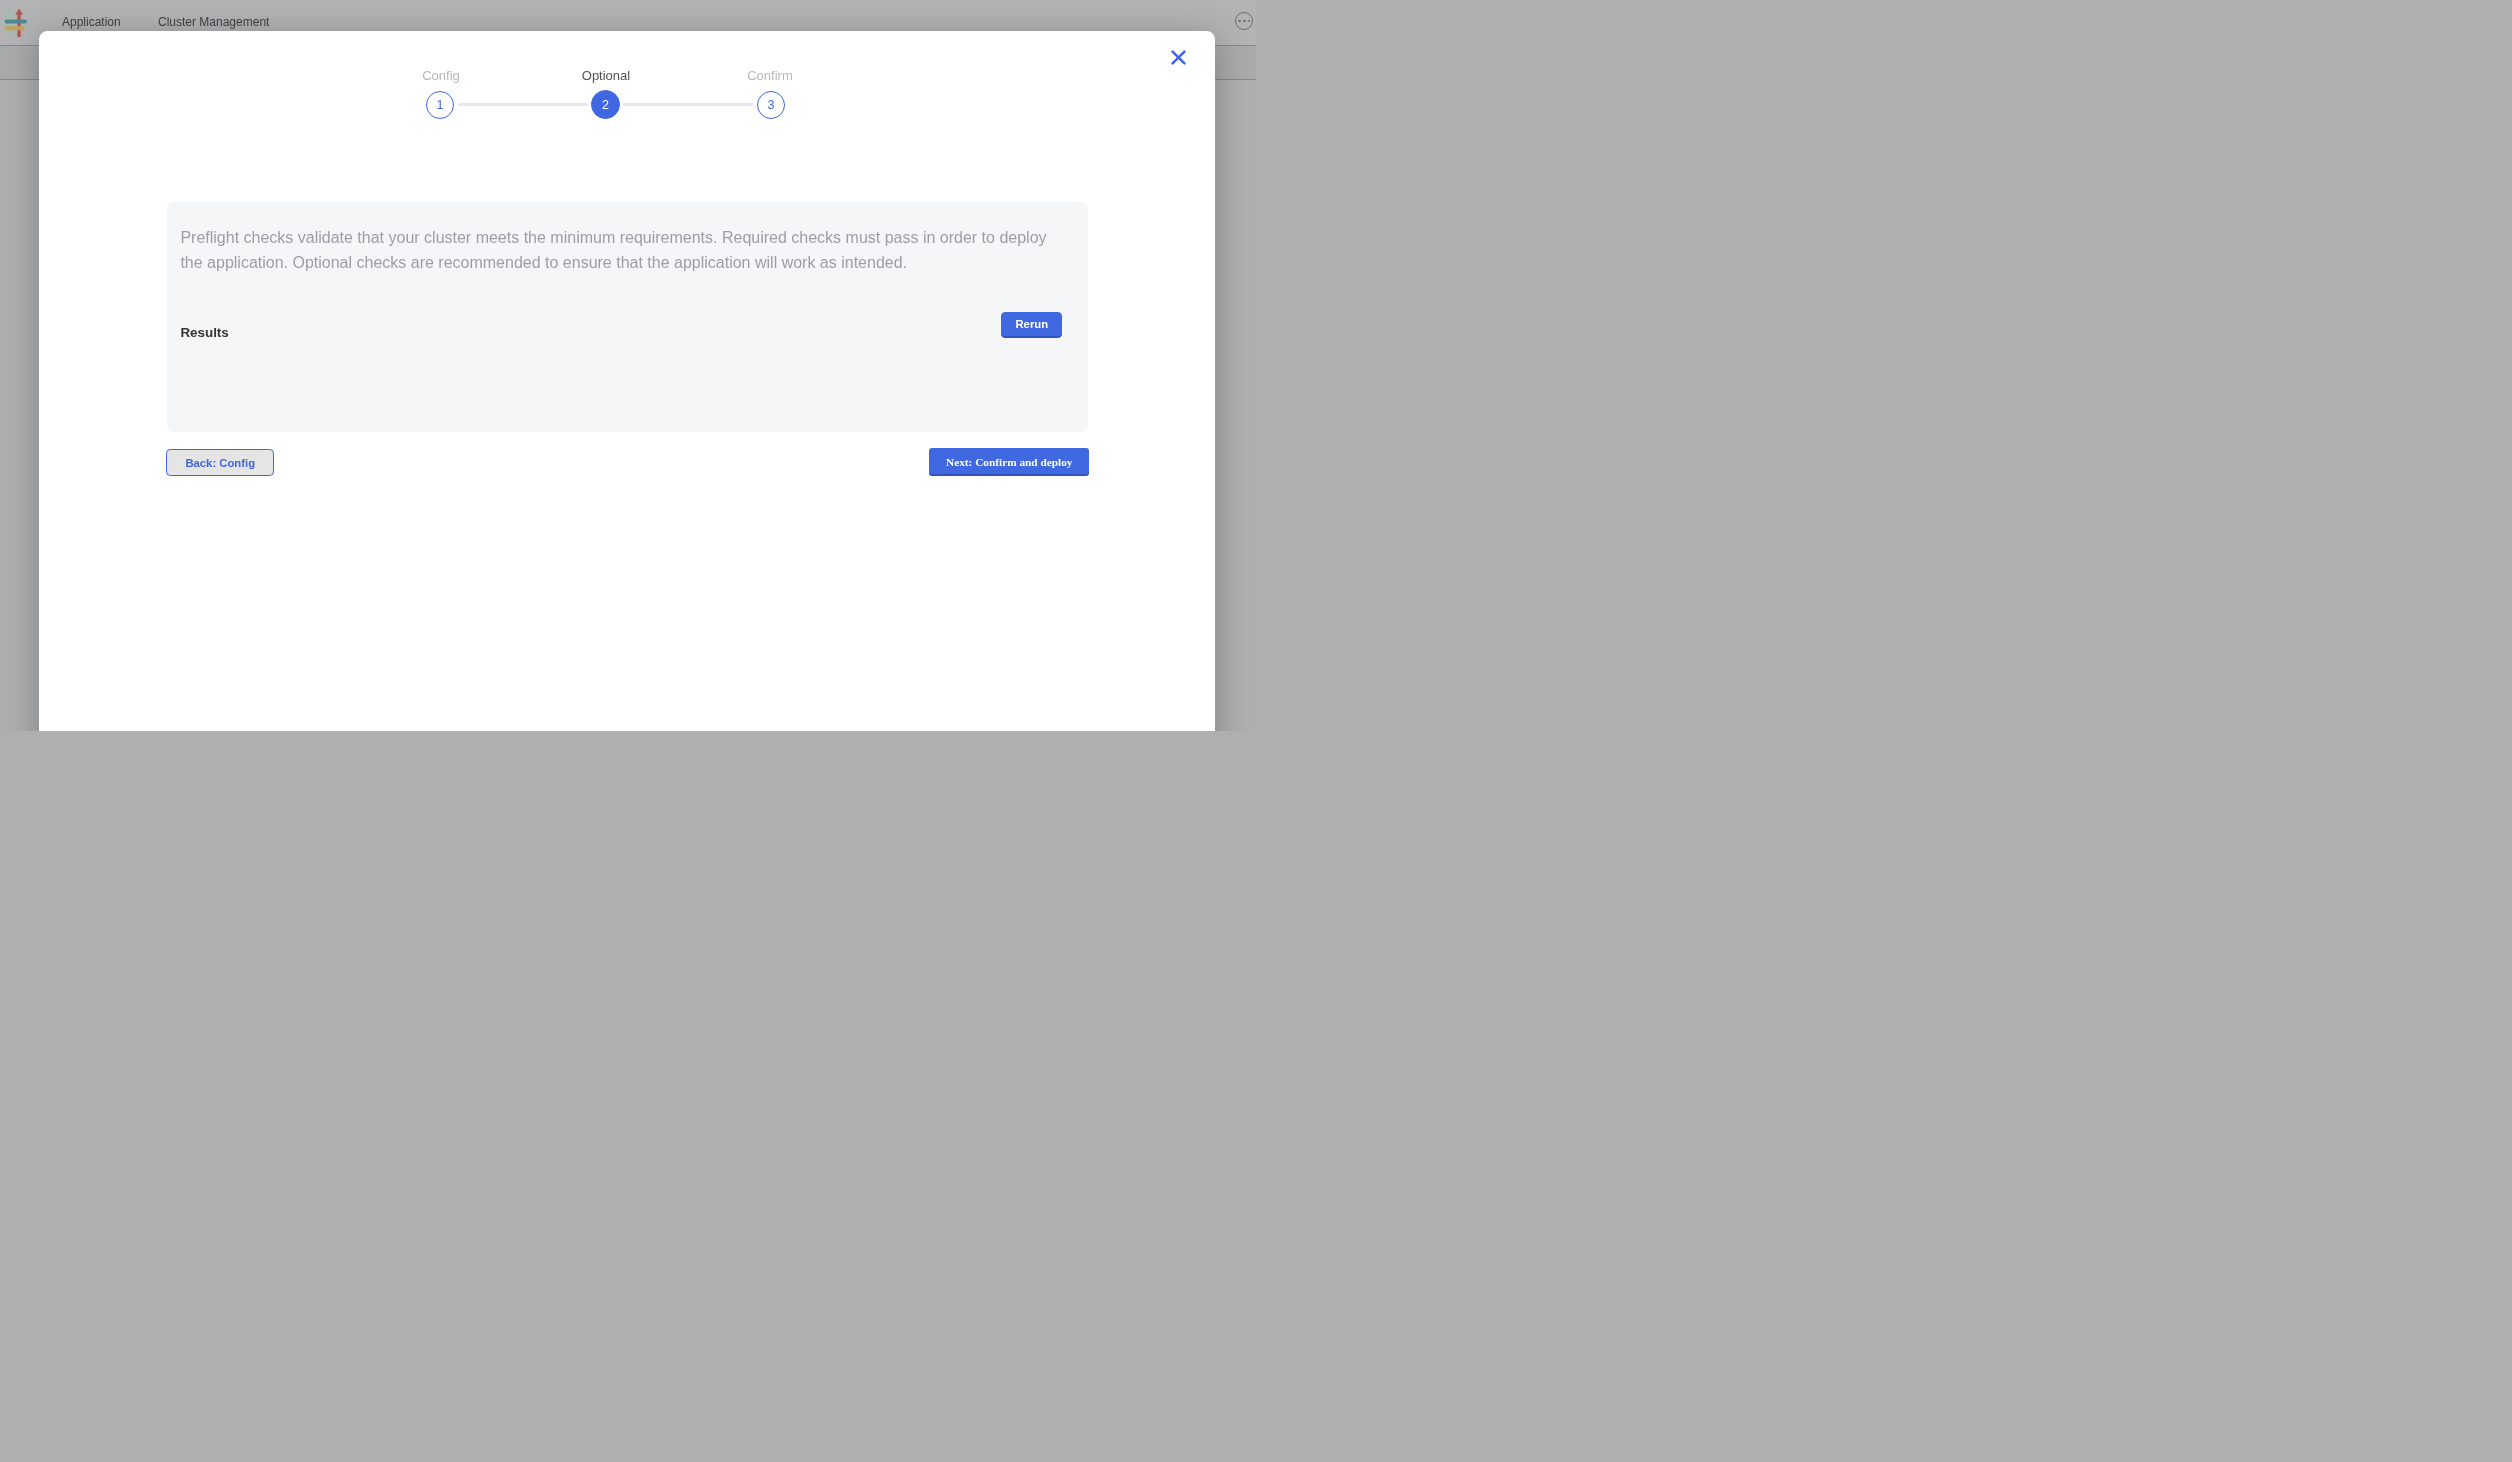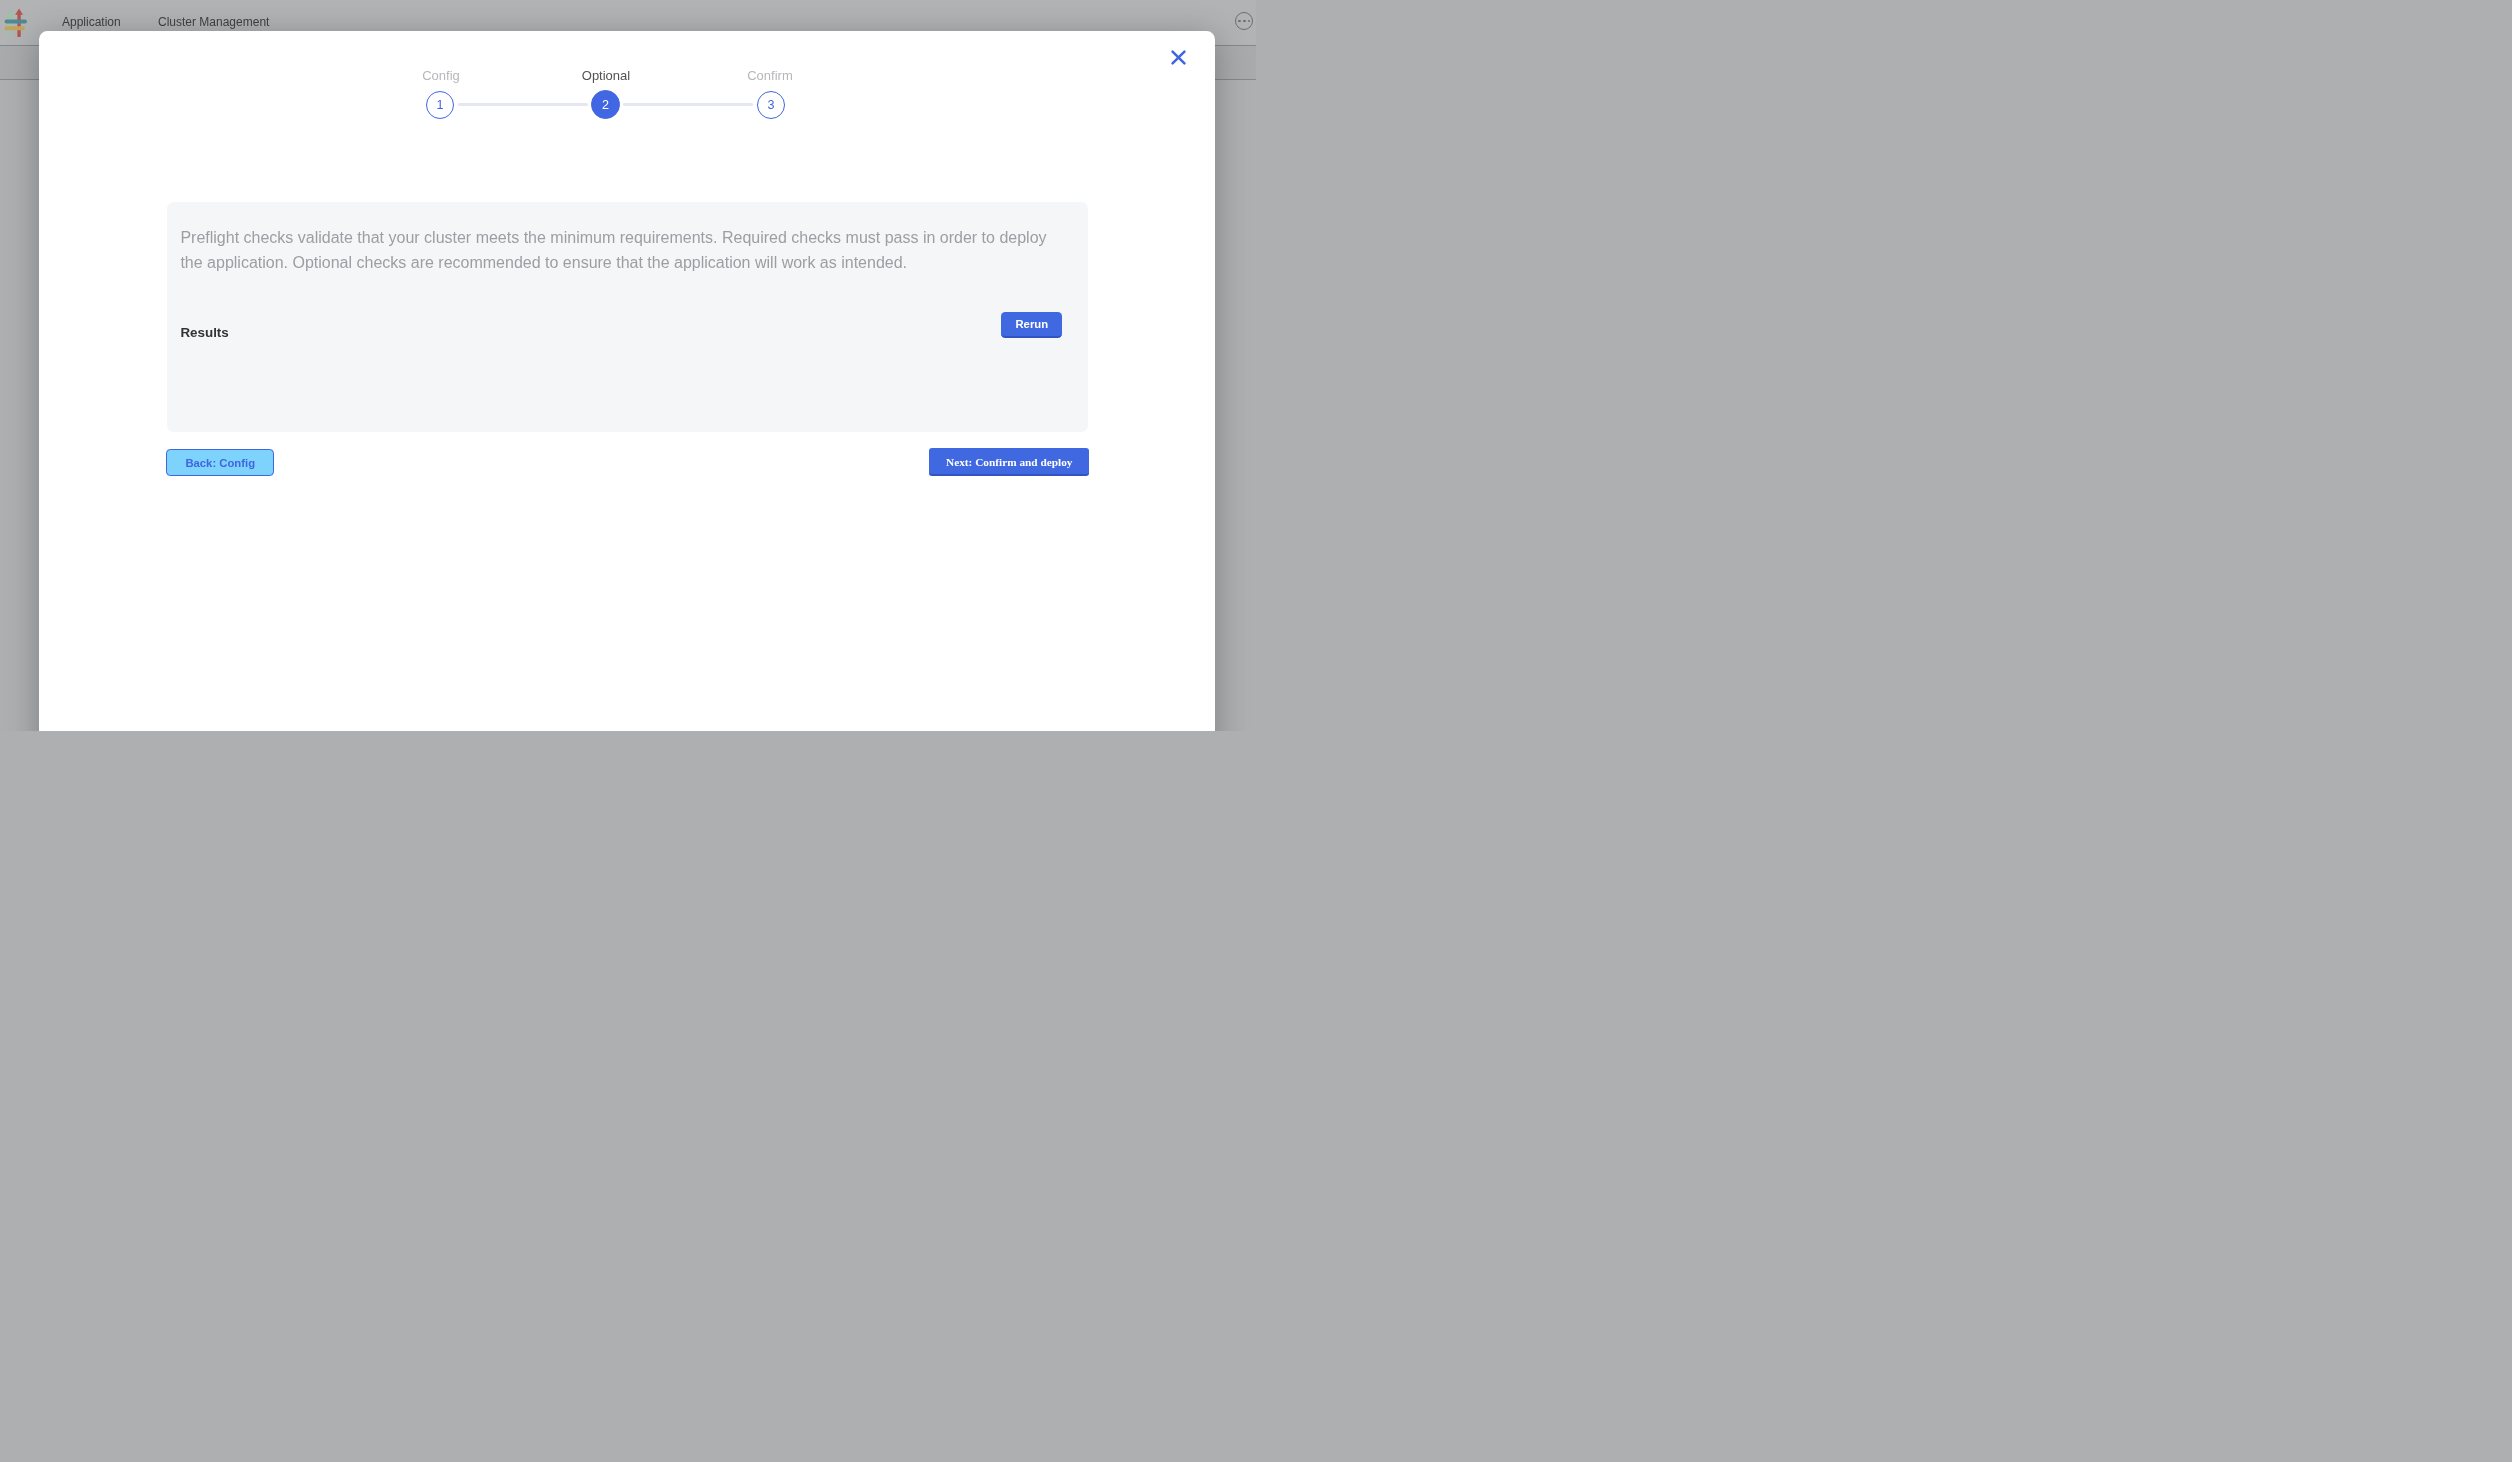--- a/index.html
+++ b/index.html
@@ -118,21 +118,21 @@
     font-size: 14px; font-weight: 700; color: #313335;
   }
   .check-detail {
     position: absolute; left: 45px; top: 32px;
     font-size: 11.3px; color: #9b9ea2;
   }
 
   
   .back-btn {
     position: absolute; left: 127px; top: 418px;
-    background: #7dd3fc; color: #3f66e0; font-size: 11.3px; font-weight: 700;
+    background: #e5e5e5; color: #3f66e0; font-size: 11.3px; font-weight: 700;
     font-family: "Liberation Sans", sans-serif;
     border: 1.3px solid #3f66e0; border-radius: 4.2px;
     padding: 6.7px 18.4px; cursor: pointer;
   }
   .next-btn {
     position: absolute; left: 890px; top: 417px;
     background: #4068e0; color: #ffffff; font-size: 11.3px; font-weight: 700;
     font-family: Liberation Serif, serif;
     border: none; border-bottom: 2.5px solid #3253c2; border-radius: 3px;
     padding: 7.5px 17px 6.7px; cursor: pointer;

